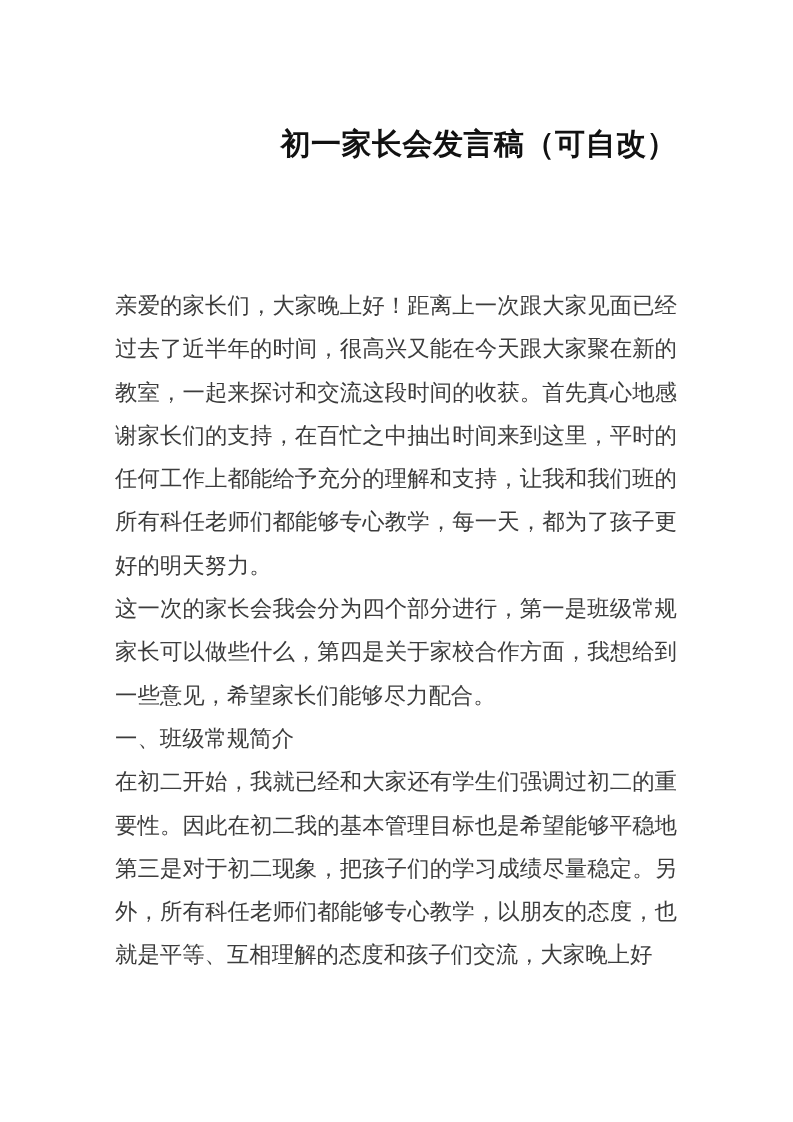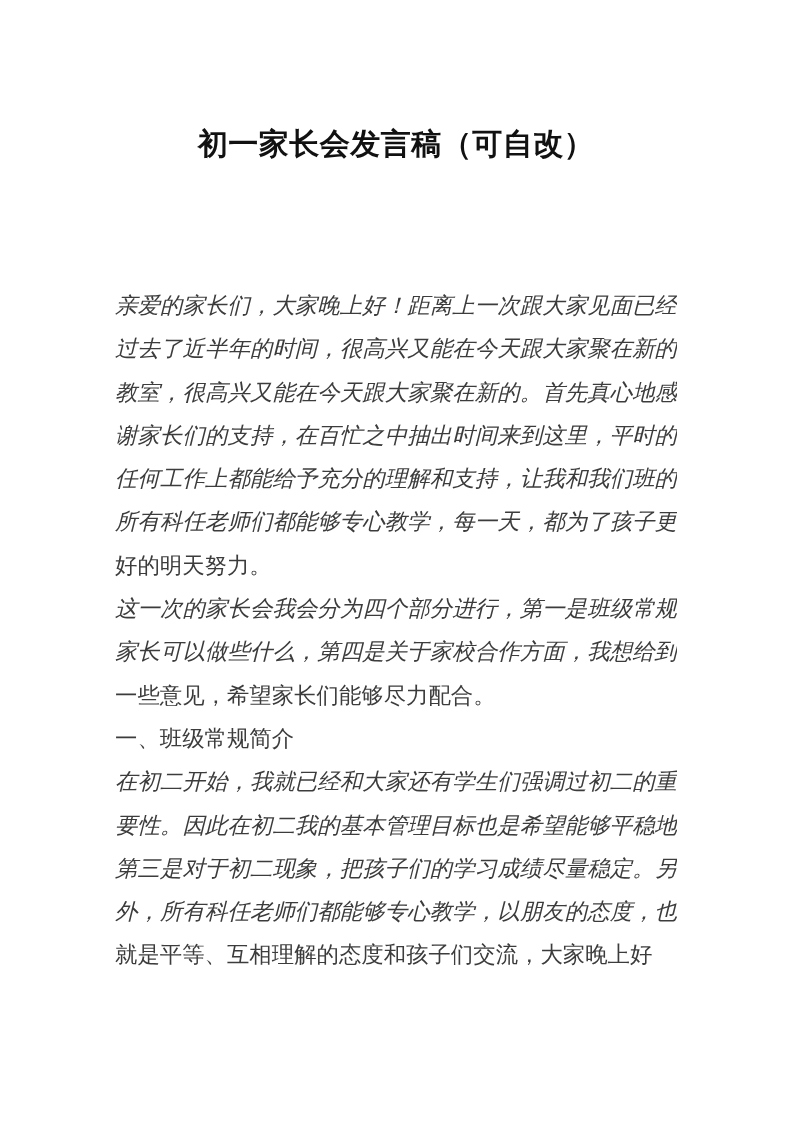--- a/index.html
+++ b/index.html
@@ -19,57 +19,56 @@
     height: 1122px;
     box-sizing: border-box;
     background: var(--page-bg, #ffffff);
     padding: 126px 116px 0 115px;
   }
   .doc-title {
     margin: 0 0 122px 0;
     font-size: 30px;
     line-height: 36px;
     font-weight: bold;
-    text-align: center;
+    text-align: right;
     color: var(--title-color, #111111);
     letter-spacing: 0.5px;
   }
   .doc-body {
     font-size: 22.4px;
     line-height: 43.3px;
     color: var(--text-color, #3c3c3c);
   }
   .para {
     margin: 0;
   }
   .line {
     height: 43.3px;
     overflow: hidden;
   }
   .line.just {
     text-align: justify;
     text-align-last: justify;
-    font-style: italic;
   }
   .para.heading .line,
   .line.last {
     text-align: center;
     text-align-last: left;
   }
 </style>
 </head>
 <body>
 
 <div class="page" style="--title-color: #111111; --text-color: #3c3c3c; --page-bg: #ffffff;">
   <h1 class="doc-title">初一家长会发言稿（可自改）</h1>
   <div class="doc-body" id="doc-body">
       <div class="para body">
         <div class="line just">亲爱的家长们，大家晚上好！距离上一次跟大家见面已经</div>
         <div class="line just">过去了近半年的时间，很高兴又能在今天跟大家聚在新的</div>
-        <div class="line just">教室，很高兴又能在今天跟大家聚在新的。首先真心地感</div>
+        <div class="line just">教室，一起来探讨和交流这段时间的收获。首先真心地感</div>
         <div class="line just">谢家长们的支持，在百忙之中抽出时间来到这里，平时的</div>
         <div class="line just">任何工作上都能给予充分的理解和支持，让我和我们班的</div>
         <div class="line just">所有科任老师们都能够专心教学，每一天，都为了孩子更</div>
         <div class="line last">好的明天努力。</div>
       </div>
       <div class="para body">
         <div class="line just">这一次的家长会我会分为四个部分进行，第一是班级常规</div>
         <div class="line just">家长可以做些什么，第四是关于家校合作方面，我想给到</div>
         <div class="line last">一些意见，希望家长们能够尽力配合。</div>
       </div>

